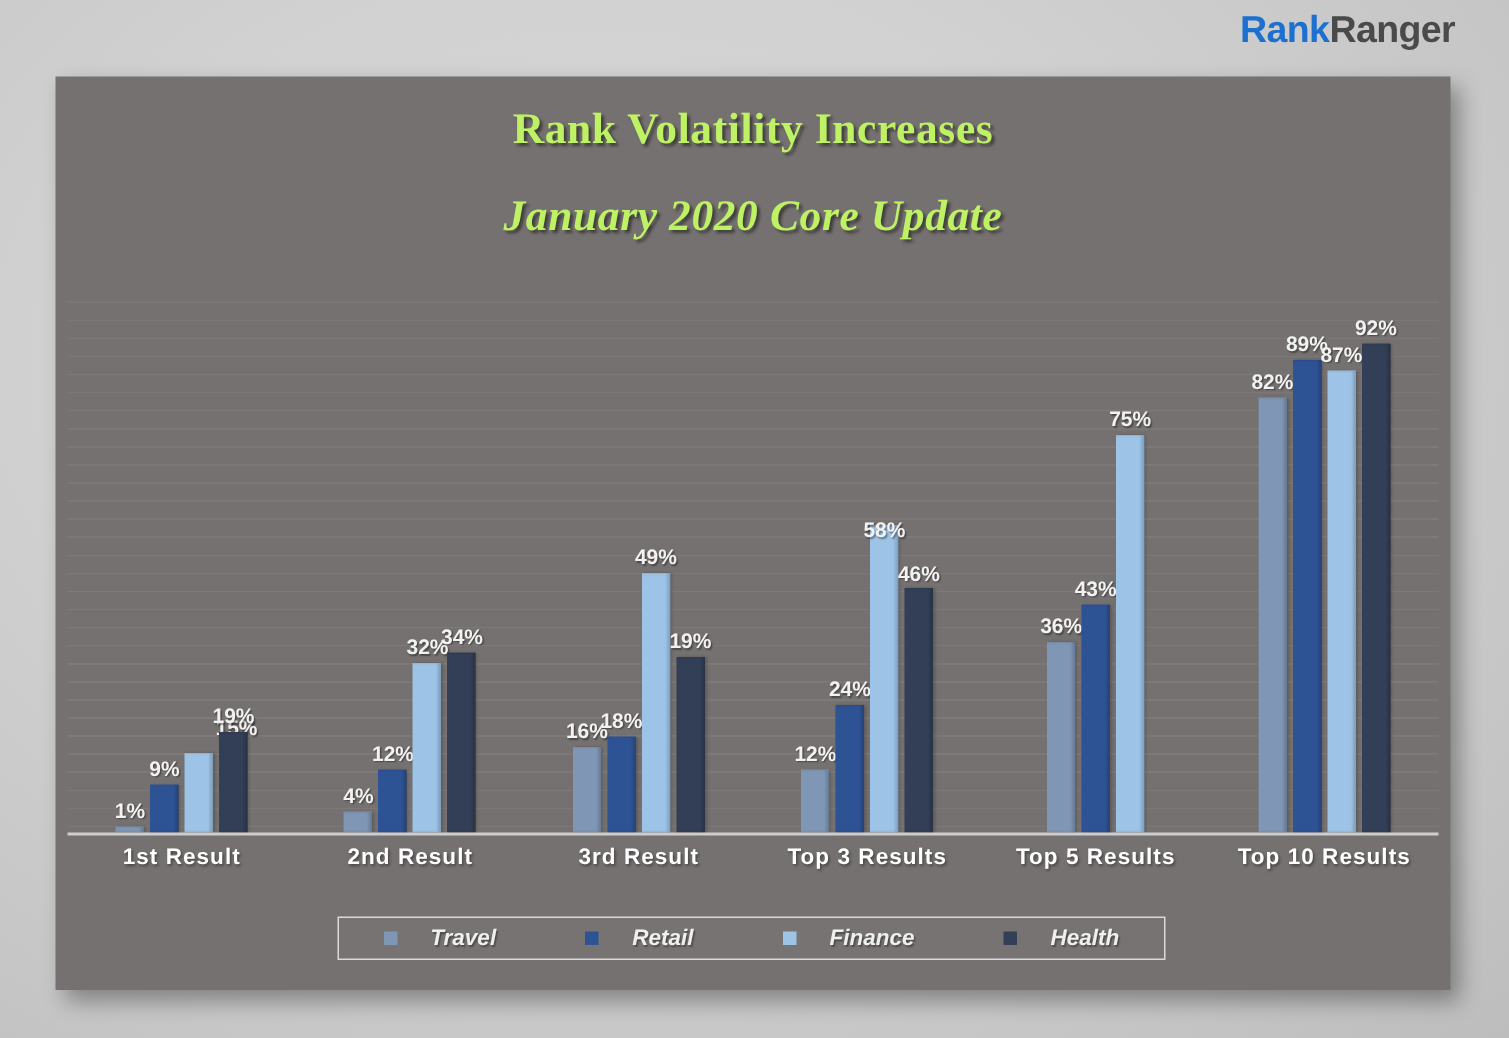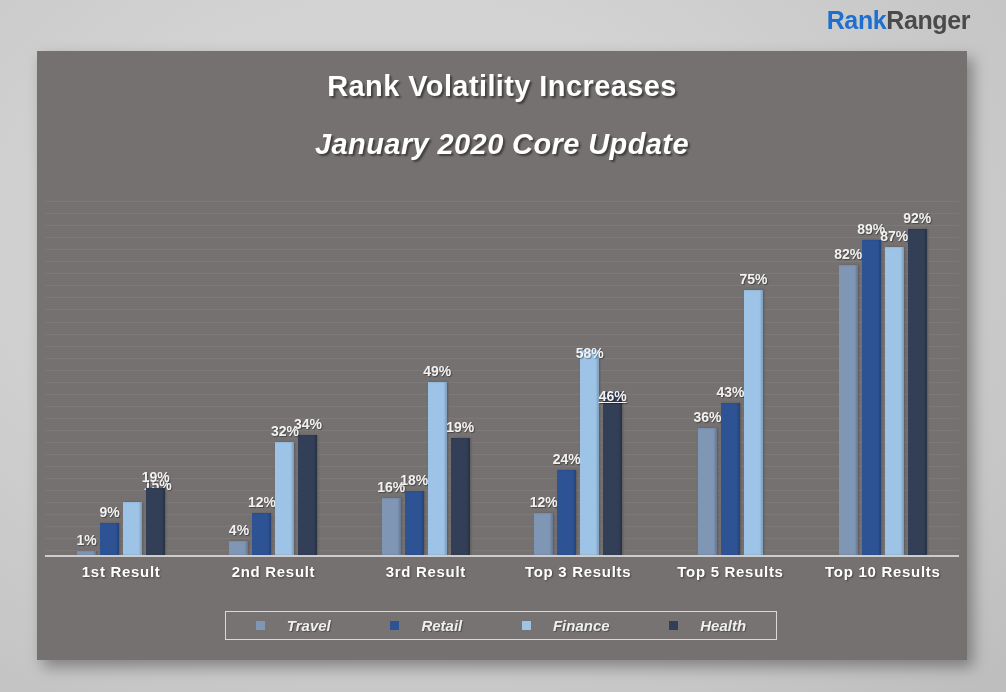--- a/index.html
+++ b/index.html
@@ -39,21 +39,22 @@
     background: #757170;
     box-shadow: 6px 7px 14px rgba(0,0,0,0.35);
   }
 
   
   #title-block {
     position: absolute;
     left: 0; right: 0;
     top: 20px;
     text-align: center;
-    color: #ffffff;
+    color: #bef264;
+    font-family: Liberation Serif, serif;
   }
   #chart-title {
     font-size: 29px;
     font-weight: bold;
     letter-spacing: 0.4px;
     text-shadow: 2px 2px 2px rgba(0,0,0,0.45);
     line-height: 1.1;
   }
   #chart-subtitle {
     margin-top: 26px;
@@ -259,21 +260,21 @@
         </div>
         <div class="bar-wrap">
           <div class="bar-label" style="bottom: 87.96px;">24%</div>
           <div class="bar" style="height: 84.96px; background: rgb(46, 83, 149);"></div>
         </div>
         <div class="bar-wrap">
           <div class="bar-label" style="bottom: 194px;">58%</div>
           <div class="bar" style="height: 205.32px; background: rgb(157, 195, 230);"></div>
         </div>
         <div class="bar-wrap">
-          <div class="bar-label" style="bottom: 151px; text-decoration: underline;">46%</div>
+          <div class="bar-label" style="bottom: 165px;">46%</div>
           <div class="bar" style="height: 162.84px; background: rgb(51, 63, 86);"></div>
         </div>
       </div>
       <div class="group">
         <div class="bar-wrap">
           <div class="bar-label" style="bottom: 130.44px;">36%</div>
           <div class="bar" style="height: 127.44px; background: rgb(127, 150, 181);"></div>
         </div>
         <div class="bar-wrap">
           <div class="bar-label" style="bottom: 155.22px;">43%</div>

